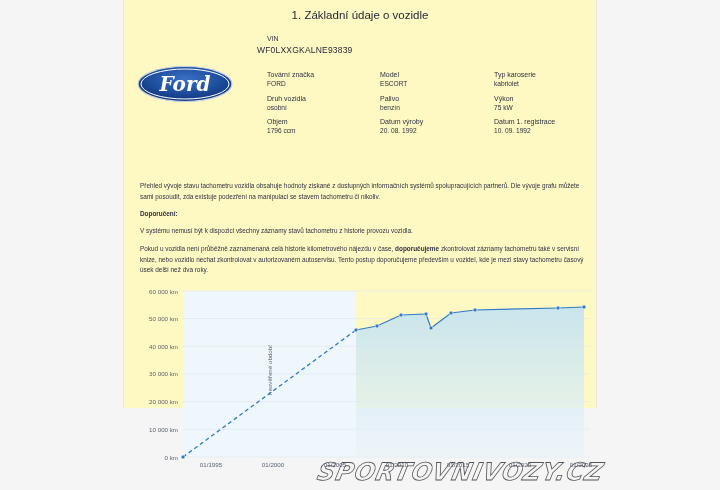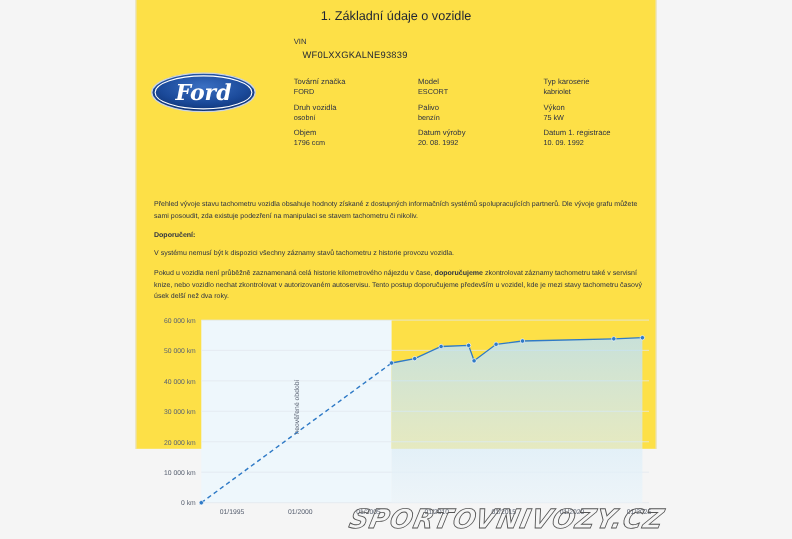--- a/index.html
+++ b/index.html
@@ -7,33 +7,33 @@
     body {
       background: #f5f5f5;
       font-family: "Liberation Sans", sans-serif;
       color: #1f2433;
       position: relative;
     }
     .page {
       position: absolute;
       left: 123px; top: 0;
       width: 474px; height: 408px;
-      background: #fde047;
+      background: #fef9c3;
       border-left: 1px solid #e6e6e6;
       border-right: 1px solid #e6e6e6;
     }
     .section-title {
       position: absolute;
       width: 100%;
       text-align: center;
       font-size: 11.5px;
       color: #1f2433;
     }
     .vin-label { position: absolute; left: 143px; top: 35px; font-size: 7px; color: #2c3142; }
-    .vin-value { position: absolute; left: 151px; top: 45px; font-size: 8.5px; color: #1f2433; letter-spacing: 0.2px; }
+    .vin-value { position: absolute; left: 133px; top: 45px; font-size: 8.5px; color: #1f2433; letter-spacing: 0.2px; }
     .logo { position: absolute; left: 12px; top: 65px; width: 98px; height: 38px; }
     .spec { position: absolute; font-size: 7px; line-height: 8.5px; }
     .spec .lbl { color: #2c3142; }
     .spec .val { color: #2c3142; font-size: 6.6px; }
     .para {
       position: absolute; left: 16px; width: 446px;
       font-size: 6.4px; line-height: 10.5px; color: #2c3142;
     }
     .para b { font-weight: bold; }
     .chart-svg { position: absolute; left: 0; top: 282px; }

